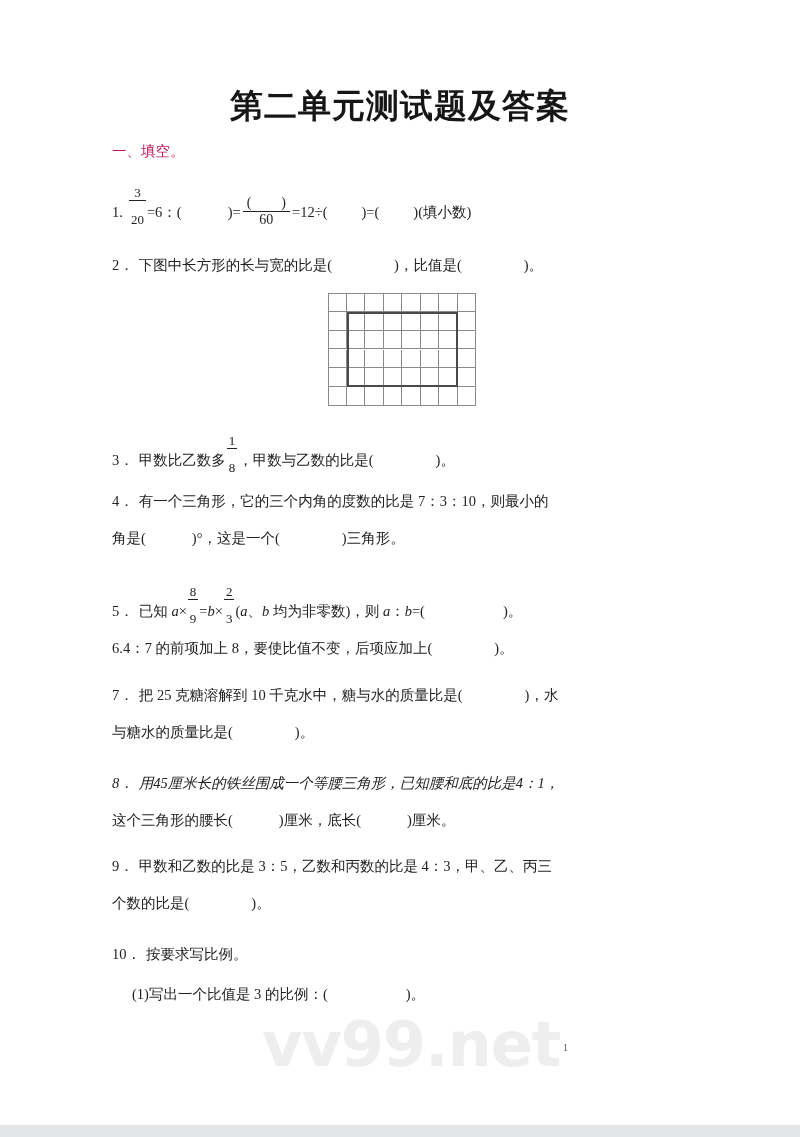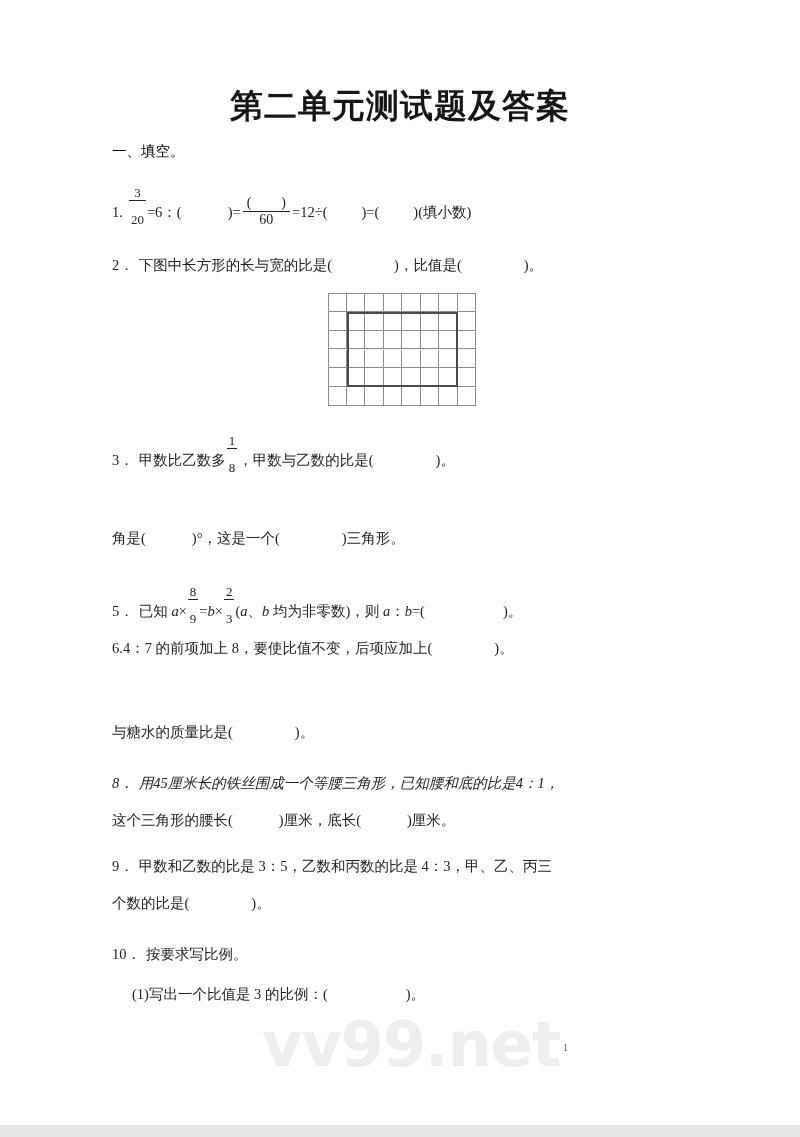--- a/index.html
+++ b/index.html
@@ -39,21 +39,21 @@
   
   .qline{
     position:absolute;left:0;
     font-size:14.5px;
     color:#222;
     line-height:28px;
     white-space:nowrap;
   }
   .section-head{
     position:absolute;left:0;top:142px;
-    font-size:14.5px;color:#000000;white-space:nowrap;
+    font-size:14.5px;color:#be185d;white-space:nowrap;
   }
   .num{ letter-spacing:0px; }
   .gap-sm{ display:inline-block;width:34px; }
   .gap-md{ display:inline-block;width:46px; }
   .gap-lg{ display:inline-block;width:62px; }
   .gap-xl{ display:inline-block;width:78px; }
   .sp{ display:inline-block;width:5px; }
   .ital{ font-style:italic; }
 
   
@@ -189,32 +189,38 @@
           <div class="gcell" style="left: 111px; top: 94.1667px; width: 18.5px; height: 18.8333px; border-right-color: rgb(138, 138, 138); border-bottom-color: rgb(138, 138, 138);"></div>
           <div class="gcell" style="left: 129.5px; top: 94.1667px; width: 18.5px; height: 18.8333px; border-right-color: rgb(138, 138, 138); border-bottom-color: rgb(138, 138, 138);"></div>
         </div>
       <div id="grid-highlight" class="bold-rect" style="left: 18.5px; top: 18.8333px; width: 111px; height: 75.3333px; border-color: rgb(74, 74, 74);"></div>
     </div>
 
     <div class="qline" style="top:434px;">
       <span class="num">3．</span><span class="sp"></span><span>甲数比乙数多</span><span class="frac"><span class="nu">1</span><span class="de">8</span></span><span>，甲数与乙数的比是(</span><span class="gap-lg"></span><span>)。</span>
     </div>
 
+    <div class="qline" style="top:487px;">
+      <span class="num">4．</span><span class="sp"></span><span>有一个三角形，它的三个内角的度数的比是 7：3：10，则最小的</span>
+    </div>
     <div class="qline" style="top:524px;">
       <span>角是(</span><span class="gap-md"></span><span>)°，这是一个(</span><span class="gap-lg"></span><span>)三角形。</span>
     </div>
 
     <div class="qline" style="top:585px;">
       <span class="num">5．</span><span class="sp"></span><span>已知 </span><span class="ital">a</span><span>×</span><span class="frac"><span class="nu">8</span><span class="de">9</span></span><span>=</span><span class="ital">b</span><span>×</span><span class="frac"><span class="nu">2</span><span class="de">3</span></span><span>(</span><span class="ital">a</span><span>、</span><span class="ital">b</span><span> 均为非零数)，则 </span><span class="ital">a</span><span>：</span><span class="ital">b</span><span>=(</span><span class="gap-xl"></span><span>)。</span>
     </div>
 
     <div class="qline" style="top:634px;">
       <span class="num">6.</span><span>4：7 的前项加上 8，要使比值不变，后项应加上(</span><span class="gap-lg"></span><span>)。</span>
     </div>
 
+    <div class="qline" style="top:681px;">
+      <span class="num">7．</span><span class="sp"></span><span>把 25 克糖溶解到 10 千克水中，糖与水的质量比是(</span><span class="gap-lg"></span><span>)，水</span>
+    </div>
     <div class="qline" style="top:718px;">
       <span>与糖水的质量比是(</span><span class="gap-lg"></span><span>)。</span>
     </div>
 
     <div class="qline" style="top:769px;font-style:italic;">
       <span class="num">8．</span><span class="sp"></span><span>用45厘米长的铁丝围成一个等腰三角形，已知腰和底的比是4：1，</span>
     </div>
     <div class="qline" style="top:806px;font-family:Liberation Serif, serif;">
       <span>这个三角形的腰长(</span><span class="gap-md"></span><span>)厘米，底长(</span><span class="gap-md"></span><span>)厘米。</span>
     </div>

